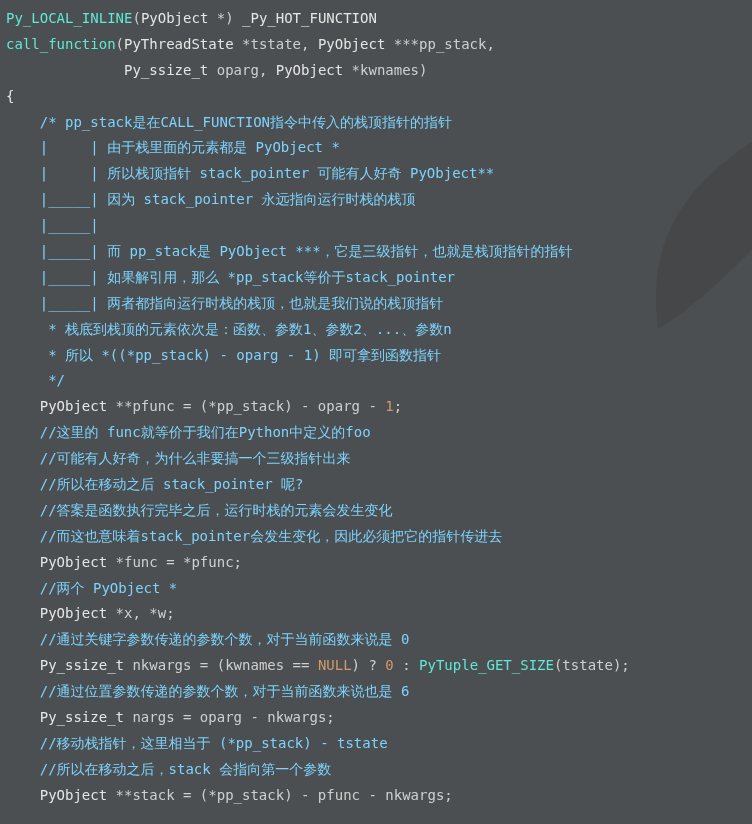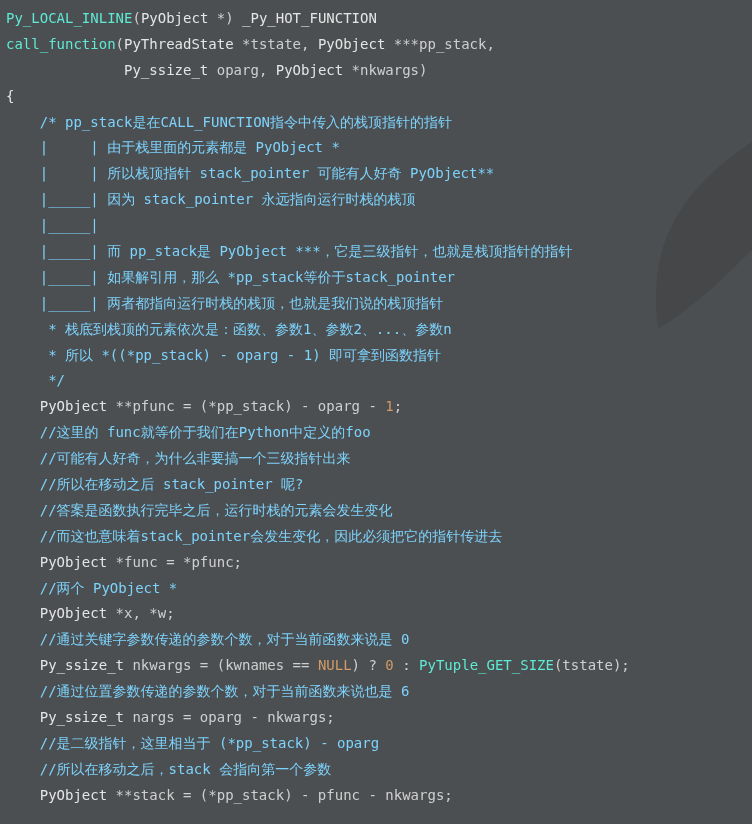--- a/index.html
+++ b/index.html
@@ -43,21 +43,21 @@
 </style>
 </head>
 <body>
 
 <svg class="wm" viewBox="0 0 100 100">
   <path d="M80 5 C40 30 25 55 30 95 C55 80 75 55 98 35 C88 32 82 20 80 5 Z"></path>
 </svg>
 
 <pre class="code"><span class="fn">Py_LOCAL_INLINE</span><span class="punct">(</span><span class="kw">PyObject</span><span class="punct"> *) </span><span class="kw">_Py_HOT_FUNCTION</span>
 <span class="fn">call_function</span><span class="punct">(</span><span class="kw">PyThreadState</span><span class="punct"> *tstate, </span><span class="kw">PyObject</span><span class="punct"> ***pp_stack,</span>
-<span>              </span><span class="kw">Py_ssize_t</span><span class="punct"> oparg, </span><span class="kw">PyObject</span><span class="punct"> *nkwargs)</span>
+<span>              </span><span class="kw">Py_ssize_t</span><span class="punct"> oparg, </span><span class="kw">PyObject</span><span class="punct"> *kwnames)</span>
 <span class="white">{</span>
 <span class="comment">    /* pp_stack是在CALL_FUNCTION指令中传入的栈顶指针的指针</span>
 <span class="comment">    |     | 由于栈里面的元素都是 PyObject *</span>
 <span class="comment">    |     | 所以栈顶指针 stack_pointer 可能有人好奇 PyObject**</span>
 <span class="comment">    |_____| 因为 stack_pointer 永远指向运行时栈的栈顶</span>
 <span class="comment">    |_____|</span>
 <span class="comment">    |_____| 而 pp_stack是 PyObject ***，它是三级指针，也就是栈顶指针的指针</span>
 <span class="comment">    |_____| 如果解引用，那么 *pp_stack等价于stack_pointer</span>
 <span class="comment">    |_____| 两者都指向运行时栈的栈顶，也就是我们说的栈顶指针</span>
 <span class="comment">     * 栈底到栈顶的元素依次是：函数、参数1、参数2、...、参数n</span>
@@ -69,16 +69,16 @@
 <span class="comment">    //所以在移动之后 stack_pointer 呢?</span>
 <span class="comment">    //答案是函数执行完毕之后，运行时栈的元素会发生变化</span>
 <span class="comment">    //而这也意味着stack_pointer会发生变化，因此必须把它的指针传进去</span>
     <span class="kw">PyObject</span><span class="punct"> *func = *pfunc;</span>
 <span class="comment">    //两个 PyObject *</span>
     <span class="kw">PyObject</span><span class="punct"> *x, *w;</span>
 <span class="comment">    //通过关键字参数传递的参数个数，对于当前函数来说是 0</span>
     <span class="kw">Py_ssize_t</span><span class="punct"> nkwargs = (kwnames == </span><span class="num">NULL</span><span class="punct">) ? </span><span class="num">0</span><span class="punct"> : </span><span class="fn">PyTuple_GET_SIZE</span><span class="punct">(tstate);</span>
 <span class="comment">    //通过位置参数传递的参数个数，对于当前函数来说也是 6</span>
     <span class="kw">Py_ssize_t</span><span class="punct"> nargs = oparg - nkwargs;</span>
-<span class="comment">    //是二级指针，这里相当于 (*pp_stack) - oparg</span>
+<span class="comment">    //移动栈指针，这里相当于 (*pp_stack) - tstate</span>
 <span class="comment">    //所以在移动之后，stack 会指向第一个参数</span>
     <span class="kw">PyObject</span><span class="punct"> **stack = (*pp_stack) - pfunc - nkwargs;</span>
 </pre>
 
 </body></html>

